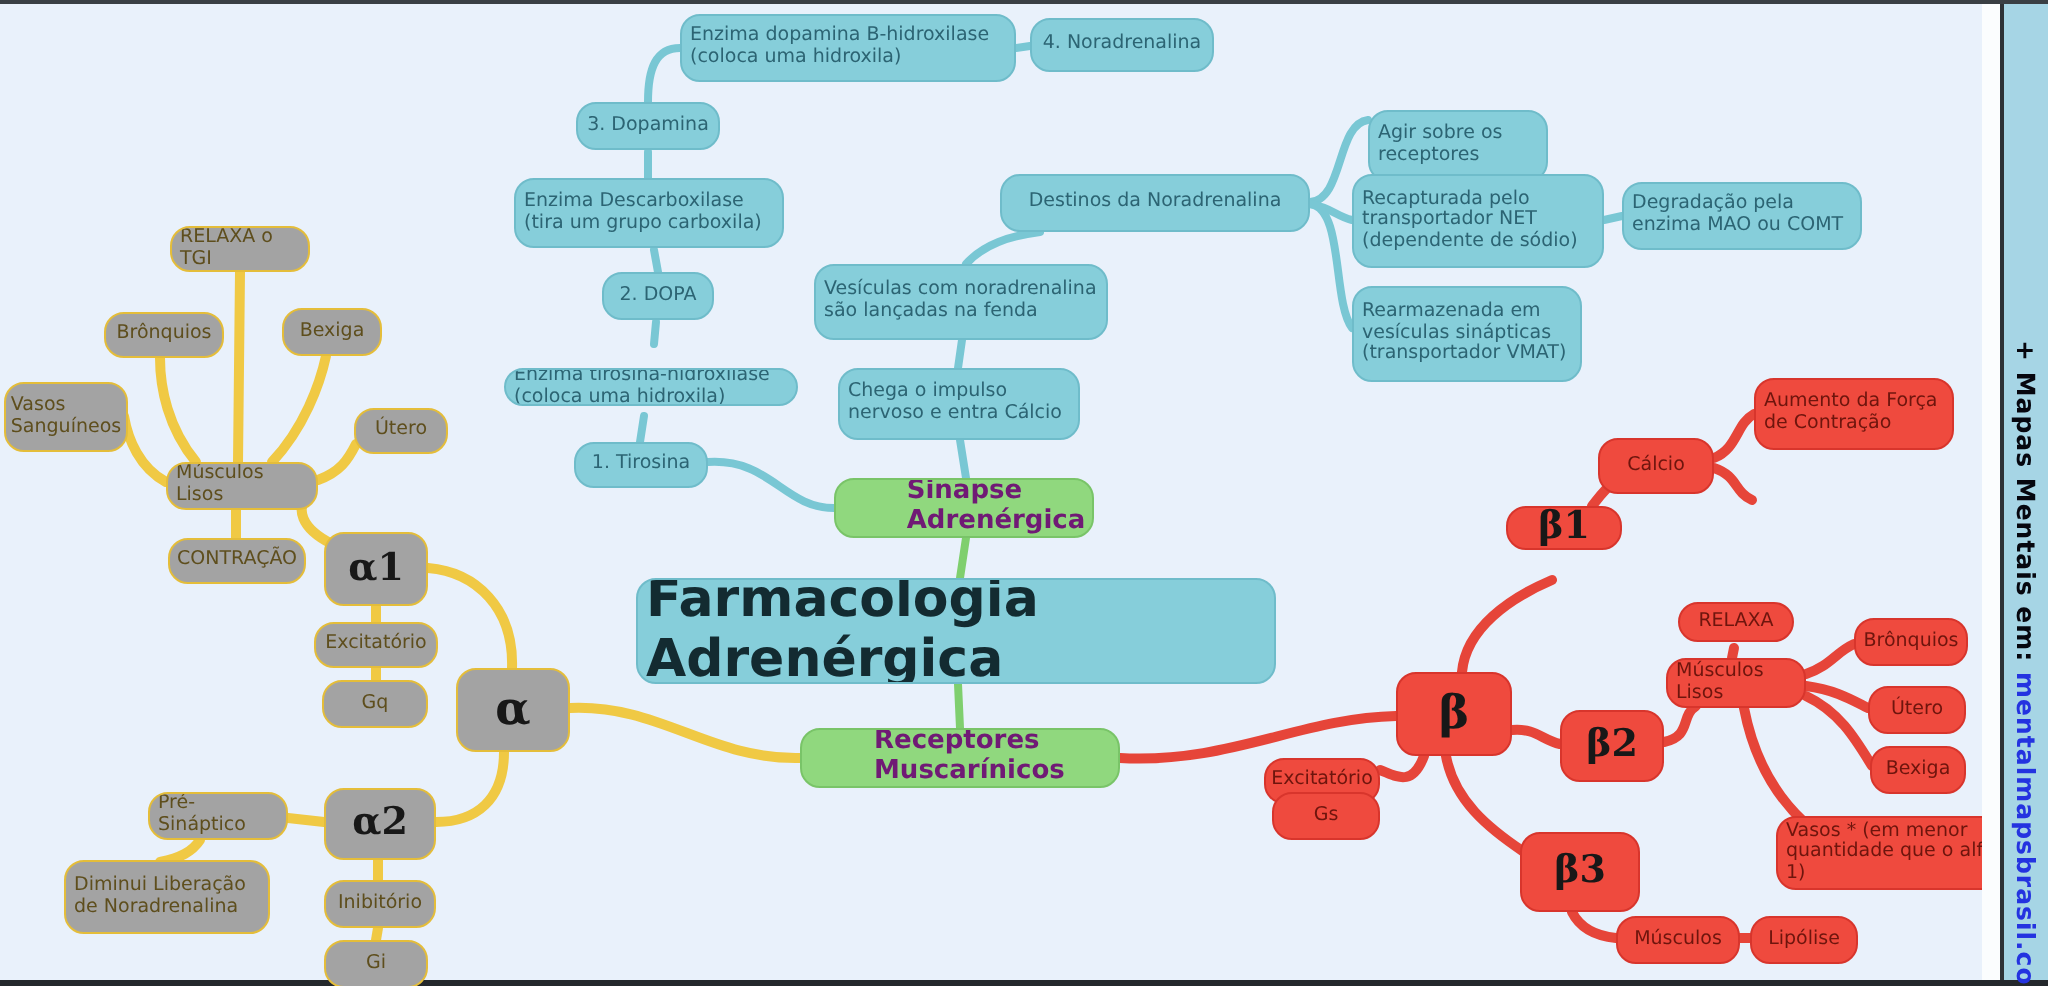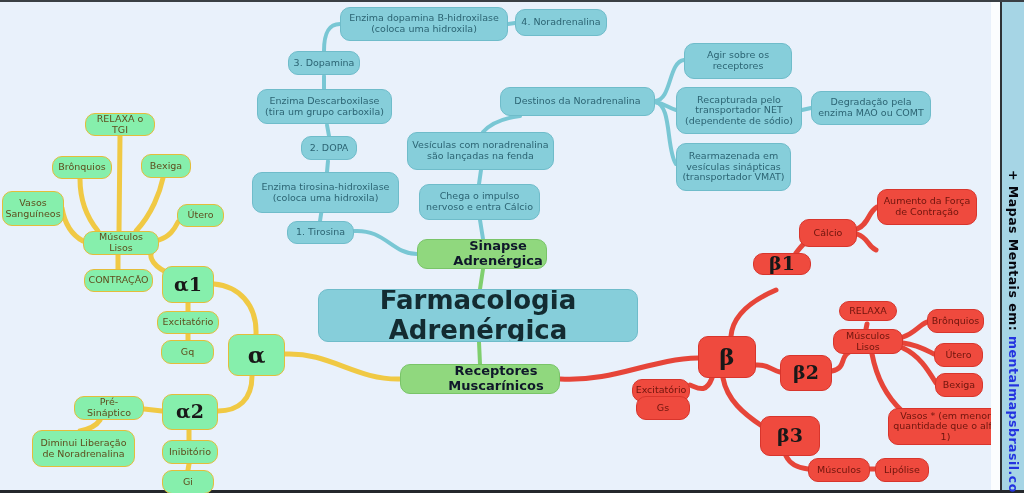--- a/index.html
+++ b/index.html
@@ -1,24 +1,24 @@
 <!DOCTYPE html>
 <html><head>
 <meta charset="utf-8">
 <style>
   html,body{margin:0;padding:0;width:1024px;height:493px;overflow:hidden;
     font-family:"DejaVu Sans","Liberation Sans",sans-serif;}
   .stage{position:relative;width:1024px;height:493px;background:#e9f1fb;
     border-top:2px solid #3a3f44;border-bottom:3px solid #24282c;box-sizing:border-box;}
   .lines{position:absolute;left:0;top:0;z-index:1;}
   .node{position:absolute;z-index:2;border-radius:10px;display:flex;align-items:center;justify-content:center;
-    text-align:center;line-height:1.12;padding:2px 4px;box-sizing:border-box;overflow:hidden;}
+    text-align:left;line-height:1.12;padding:2px 4px;box-sizing:border-box;overflow:hidden;}
   .teal{background:#86ceda;border:1px solid #6fbcca;color:#2c6473;font-size:9.5px;}
-  .green{background:#90d87e;border:1px solid #79c468;color:#0f172a;font-size:13px;font-weight:700;padding-left:36px;}
-  .yellow{background:#86efac;border:1px solid #e4bd3a;color:#5e4e1d;font-size:9.5px;}
+  .green{background:#90d87e;border:1px solid #79c468;color:#701a75;font-size:13px;font-weight:700;padding-left:36px;}
+  .yellow{background:#a3a3a3;border:1px solid #e4bd3a;color:#5e4e1d;font-size:9.5px;}
   .red{background:#ef4a3e;border:1px solid #d8352c;color:#6e150d;font-size:9.5px;}
   .sym{font-size:19px;font-weight:700;color:#181818;font-family:"DejaVu Serif","Liberation Serif",serif;}
   .symbig{font-size:23px;}
   .title{font-size:26px;font-weight:700;color:#132b31;font-family:"DejaVu Sans","Liberation Sans",sans-serif;}
   .edge-white{position:absolute;right:22px;top:0;width:11px;height:100%;background:#fbfdfe;z-index:3;}
   .sidebar{position:absolute;right:0;top:0;width:22px;height:100%;background:#a6d5e5;
     border-left:2px solid #2e3236;z-index:4;display:flex;align-items:flex-start;justify-content:center;}
   .sidebar .vtext{writing-mode:vertical-rl;white-space:nowrap;font-size:12.5px;font-weight:700;
     letter-spacing:.5px;padding-top:168px;}
   .vprefix{color:#06070f;}
@@ -87,31 +87,31 @@
       <path d="M786 454 C790 462 798 466 808 467"></path>
       <path d="M870 467 L875 467"></path>
     </g>
   </svg>
 
   <div class="node teal title" style="left:318px;top:287px;width:320px;height:53px">Farmacologia Adrenérgica</div>
   <div class="node green" style="left:417px;top:237px;width:130px;height:30px">Sinapse Adrenérgica</div>
   <div class="node green" style="left:400px;top:362px;width:160px;height:30px">Receptores Muscarínicos</div>
 
   <div class="node teal" style="left:287px;top:219px;width:67px;height:23px">1. Tirosina</div>
-  <div class="node teal" style="left:252px;top:170px;width:147px;height:41px">Enzima tirosina-hidroxilase (coloca uma hidroxila)</div>
+  <div class="node teal" style="left:252px;top:182px;width:147px;height:19px">Enzima tirosina-hidroxilase (coloca uma hidroxila)</div>
   <div class="node teal" style="left:301px;top:134px;width:56px;height:24px">2. DOPA</div>
   <div class="node teal" style="left:257px;top:87px;width:135px;height:35px">Enzima Descarboxilase (tira um grupo carboxila)</div>
   <div class="node teal" style="left:288px;top:49px;width:72px;height:24px">3. Dopamina</div>
   <div class="node teal" style="left:340px;top:5px;width:168px;height:34px">Enzima dopamina B-hidroxilase (coloca uma hidroxila)</div>
   <div class="node teal" style="left:515px;top:7px;width:92px;height:27px">4. Noradrenalina</div>
 
   <div class="node teal" style="left:407px;top:130px;width:147px;height:38px">Vesículas com noradrenalina são lançadas na fenda</div>
   <div class="node teal" style="left:419px;top:182px;width:121px;height:36px">Chega o impulso nervoso e entra Cálcio</div>
   <div class="node teal" style="left:500px;top:85px;width:155px;height:29px">Destinos da Noradrenalina</div>
-  <div class="node teal" style="left:684px;top:41px;width:108px;height:36px">Agir sobre os receptores</div>
+  <div class="node teal" style="left:684px;top:53px;width:90px;height:36px">Agir sobre os receptores</div>
   <div class="node teal" style="left:676px;top:85px;width:126px;height:47px">Recapturada pelo transportador NET (dependente de sódio)</div>
   <div class="node teal" style="left:811px;top:89px;width:120px;height:34px">Degradação pela enzima MAO ou COMT</div>
   <div class="node teal" style="left:676px;top:141px;width:115px;height:48px">Rearmazenada em vesículas sinápticas (transportador VMAT)</div>
 
   <div class="node yellow" style="left:85px;top:111px;width:70px;height:23px">RELAXA o TGI</div>
   <div class="node yellow" style="left:52px;top:154px;width:60px;height:23px">Brônquios</div>
   <div class="node yellow" style="left:141px;top:152px;width:50px;height:24px">Bexiga</div>
   <div class="node yellow" style="left:2px;top:189px;width:62px;height:35px">Vasos Sanguíneos</div>
   <div class="node yellow" style="left:177px;top:202px;width:47px;height:23px">Útero</div>
   <div class="node yellow" style="left:83px;top:229px;width:76px;height:24px">Músculos Lisos</div>

